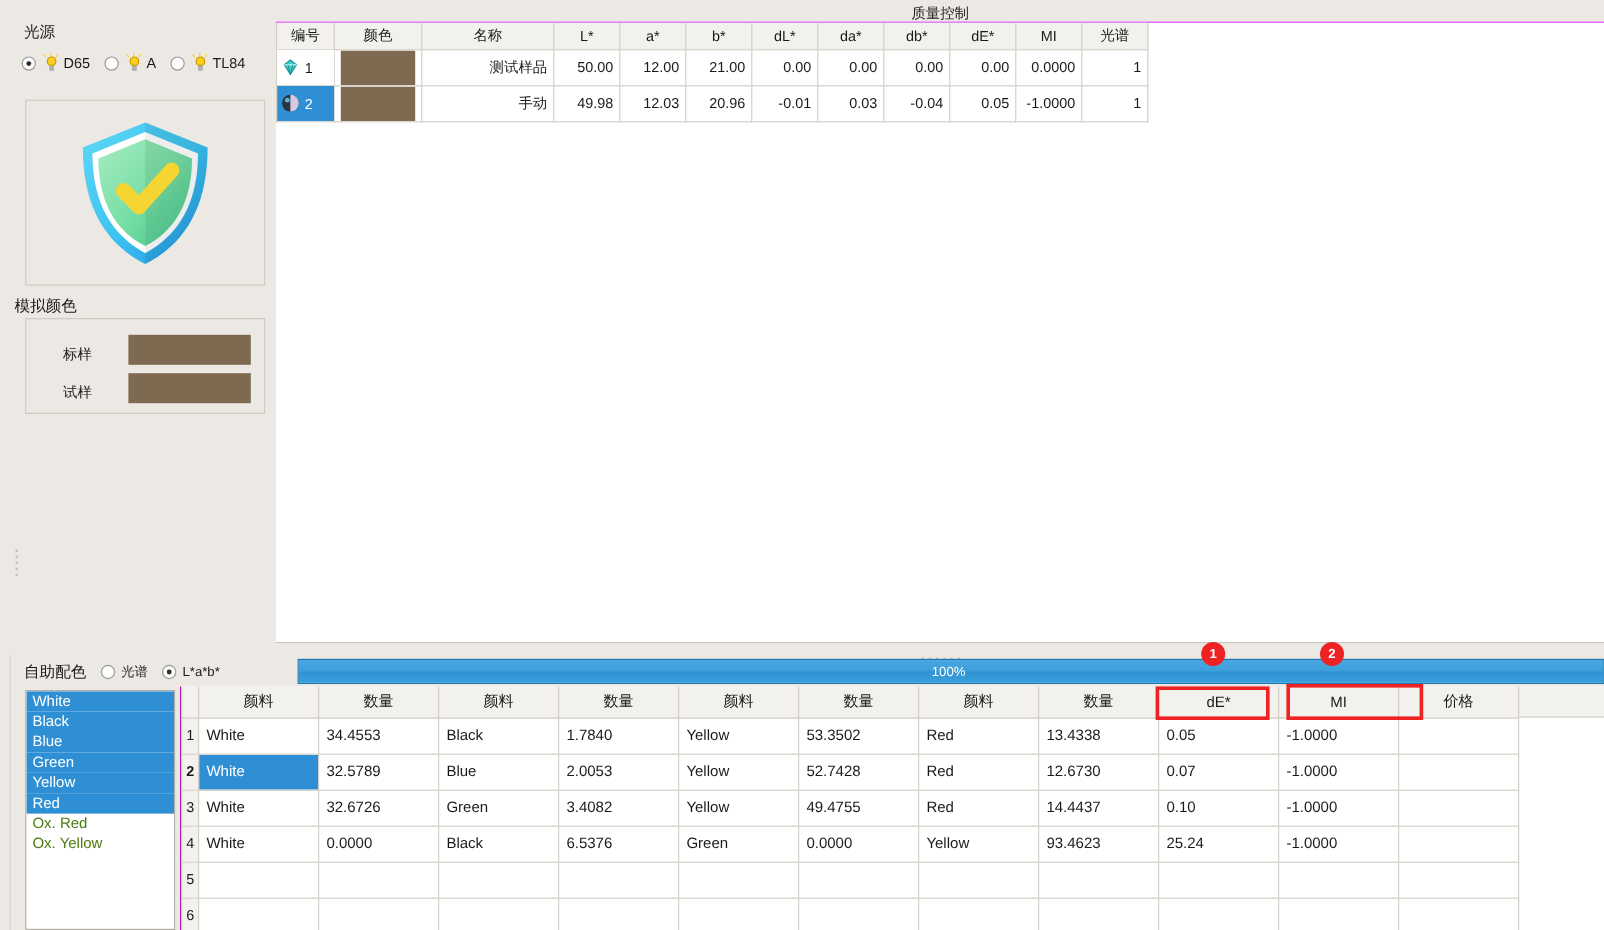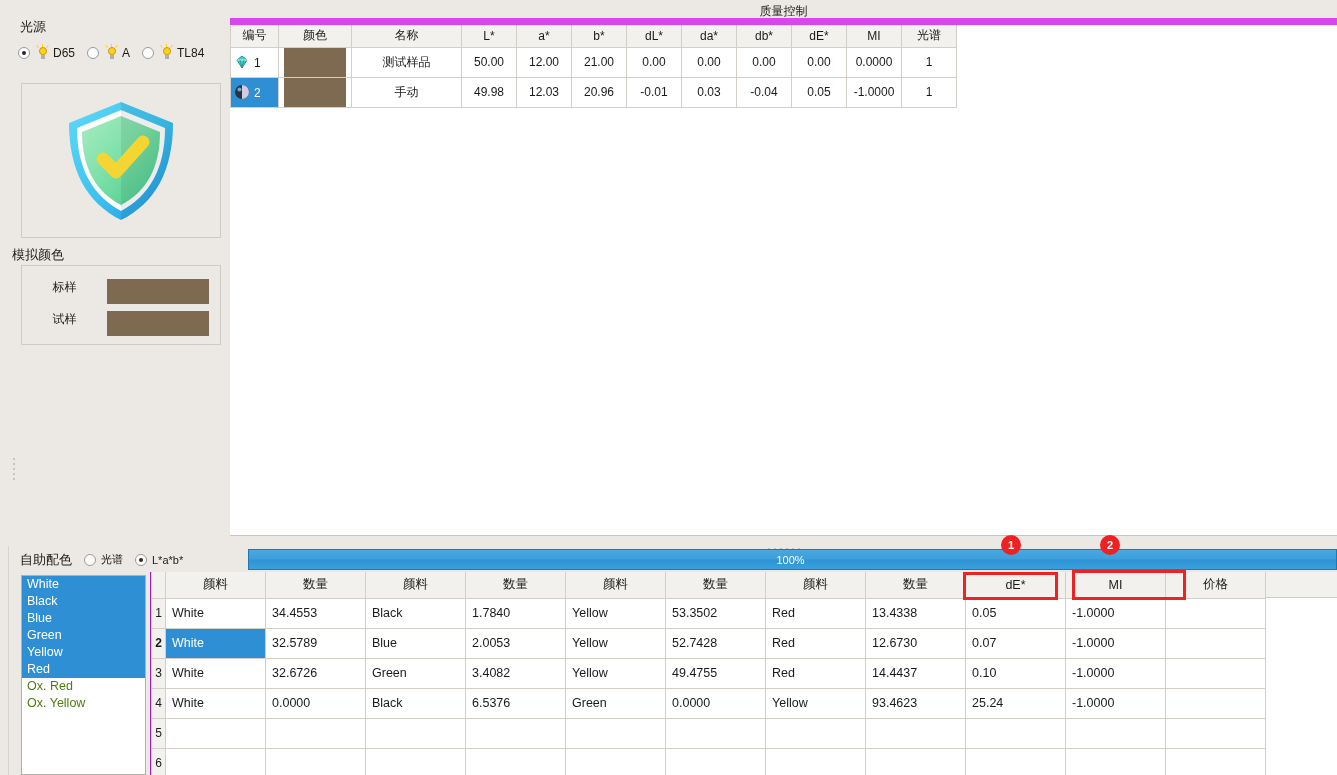--- a/index.html
+++ b/index.html
@@ -114,21 +114,21 @@
     font-size: 13px;
   }
   #sim-box {
     position: absolute; left: 21px; top: 265px;
     width: 200px; height: 80px;
     background: #ece9e4;
     border: 1px solid #cfcbc4;
   }
   .sim-row {
     position: absolute; left: 0; width: 100%; height: 25px;
-    display: flex; align-items: flex-start;
+    display: flex; align-items: flex-end;
   }
   .sim-row.r1 { top: 13px; }
   .sim-row.r2 { top: 45px; }
   .sim-row .sim-lbl {
     width: 85px; text-align: center;
     font-size: 12px;
   }
   .sim-swatch {
     width: 102px; height: 25px;
   }
@@ -176,21 +176,21 @@
   
   #qc-title {
     position: absolute; left: 230px; top: 3px;
     width: 1107px; text-align: center;
     font-size: 12px; color: #1a1a1a;
   }
   #qc-area {
     position: absolute; left: 230px; top: 18px;
     width: 1107px; height: 517px;
     background: #ffffff;
-    border-top: 7px solid #d946ef;
+    border-top: 1px solid #d946ef;
   }
   table.grid {
     border-collapse: collapse;
     table-layout: fixed;
   }
   table.grid th {
     background: #f3f1ee;
     border: 1px solid #d3cfc8;
     border-top: none;
     font-weight: normal;
@@ -200,21 +200,21 @@
     text-align: center;
     padding: 0;
   }
   table.grid td {
     border: 1px solid #d3cfc8;
     height: 30px;
     font-size: 12px;
     padding: 0 5px;
     background: #ffffff;
     color: #1a1a1a;
-    text-align: center;
+    text-align: right;
     overflow: hidden;
     white-space: nowrap;
   }
   #qc-table { position: absolute; left: 0; top: 0; }
   #qc-table td.idx {
     padding: 0 2px 0 3px;
     text-align: left;
     position: relative;
   }
   #qc-table tr.sel td.idx { background: #2f8fd4; color: #ffffff; }

